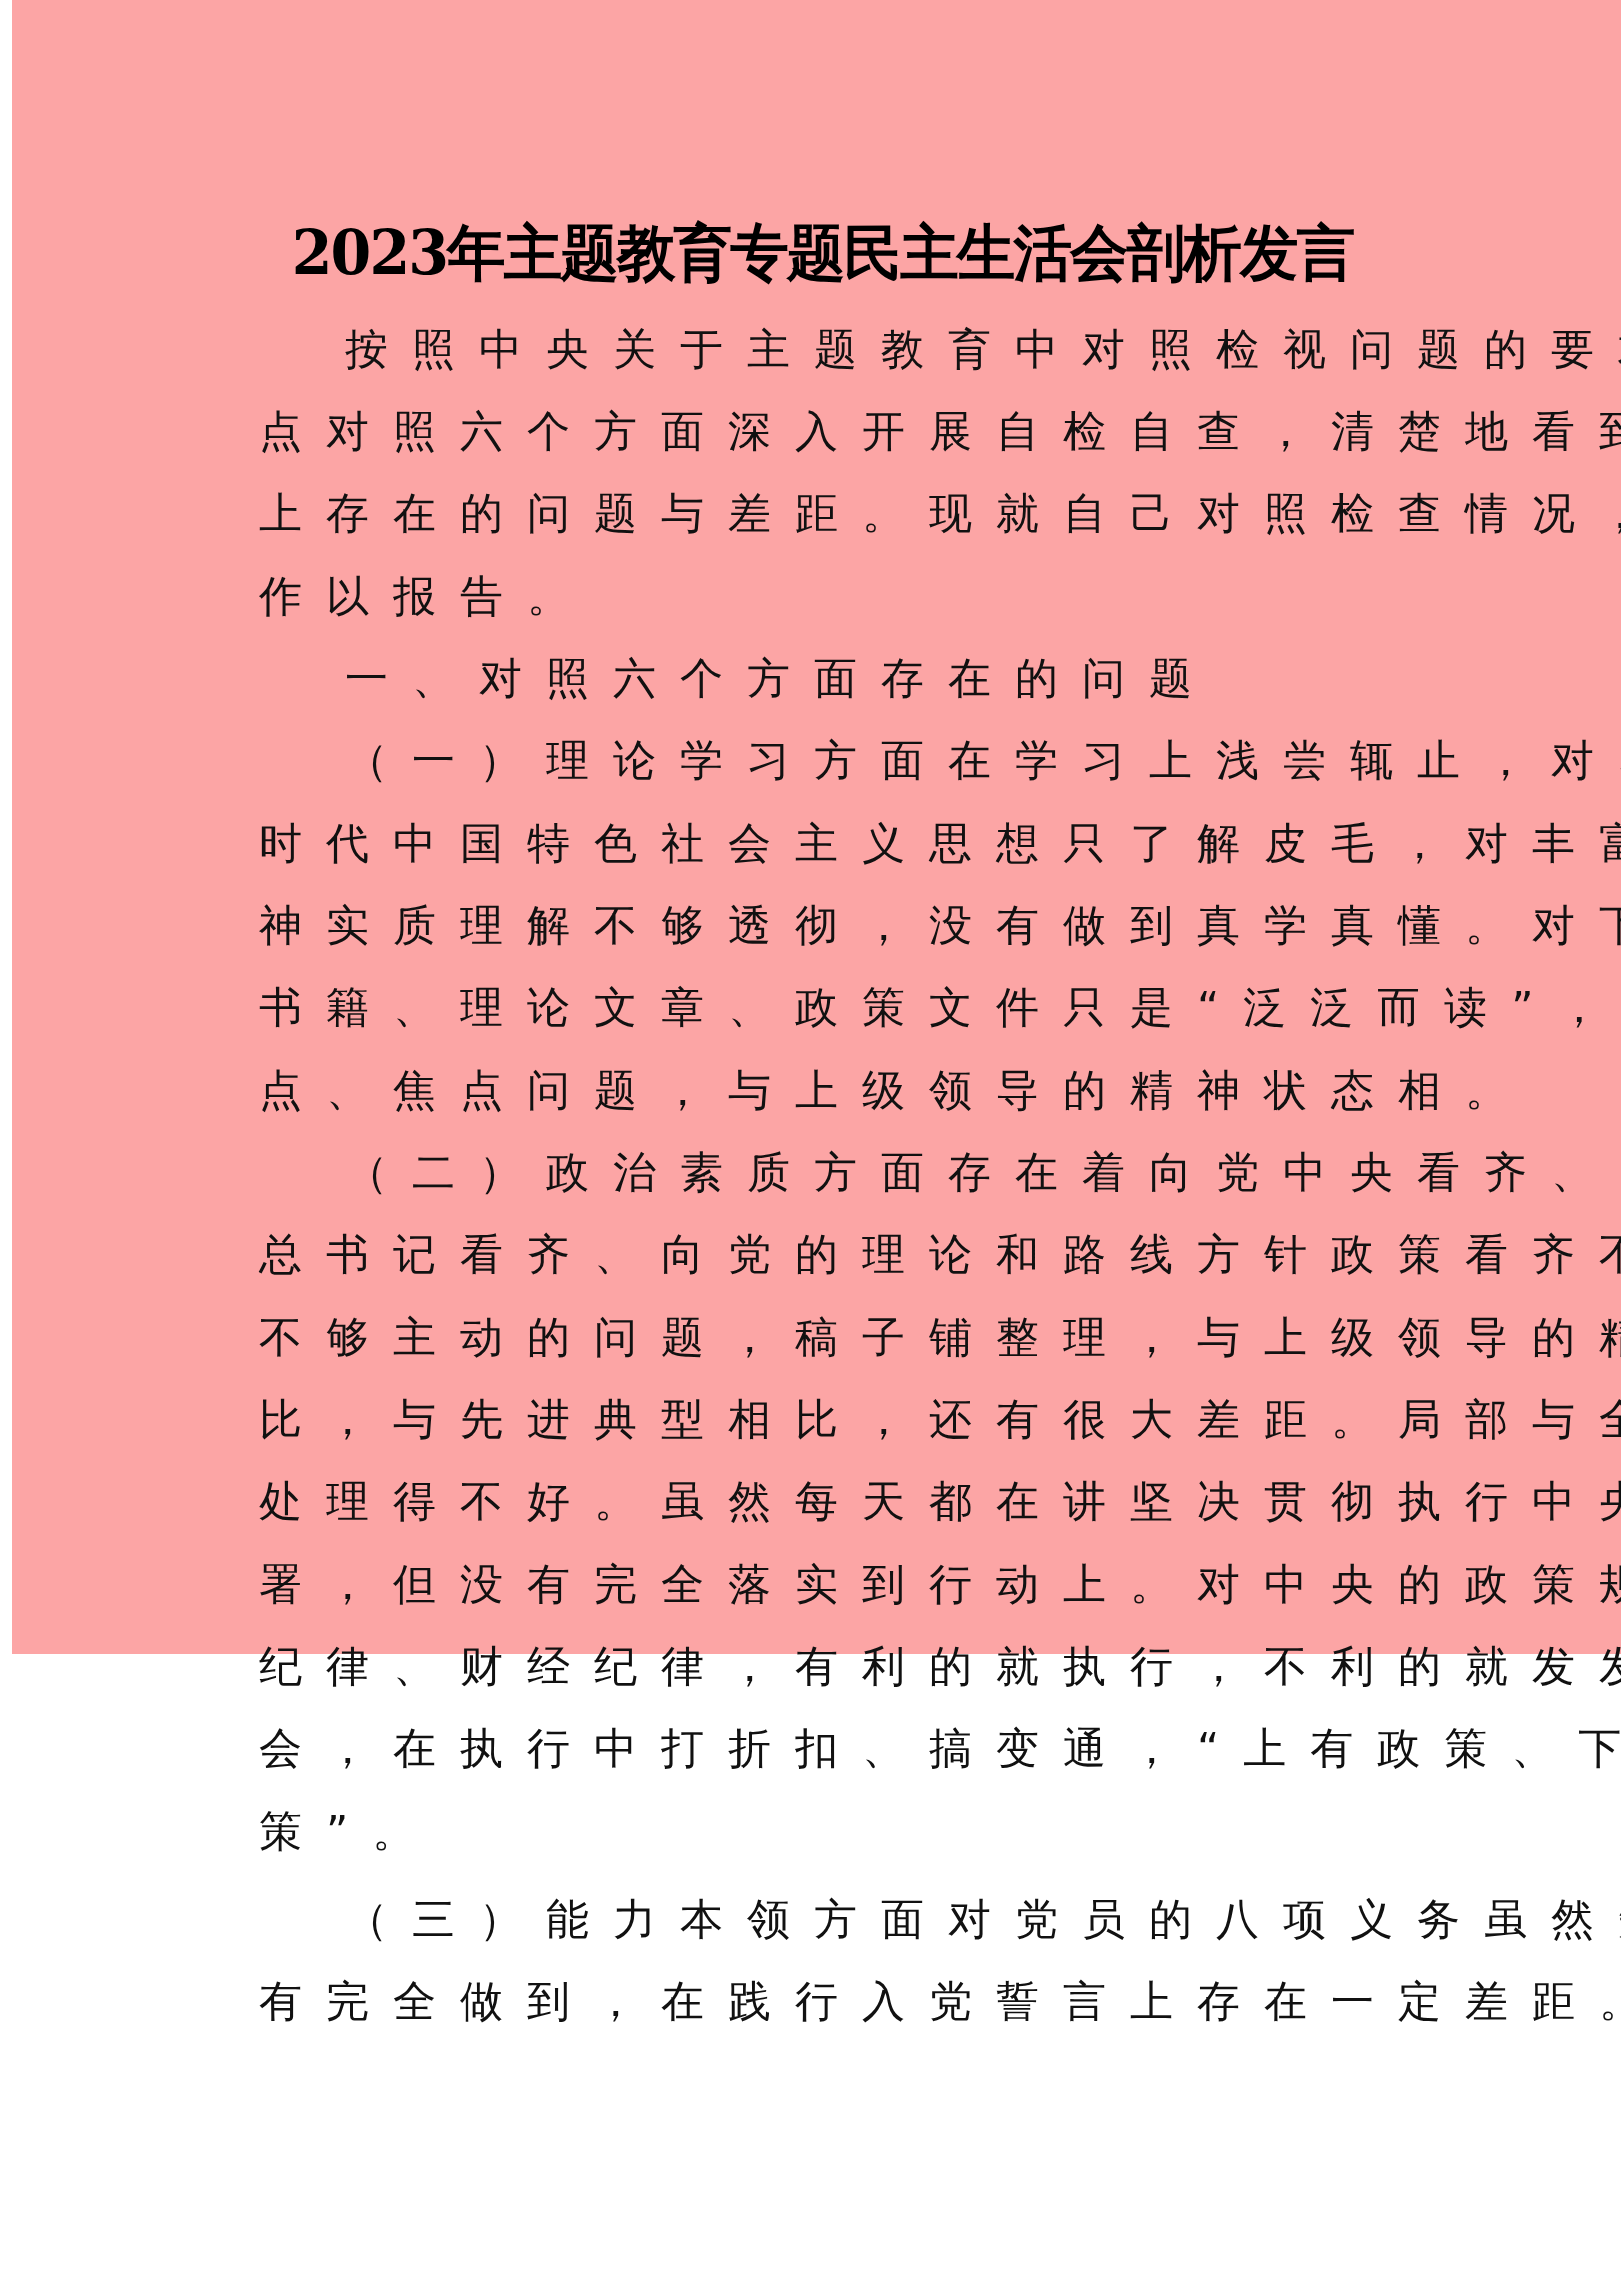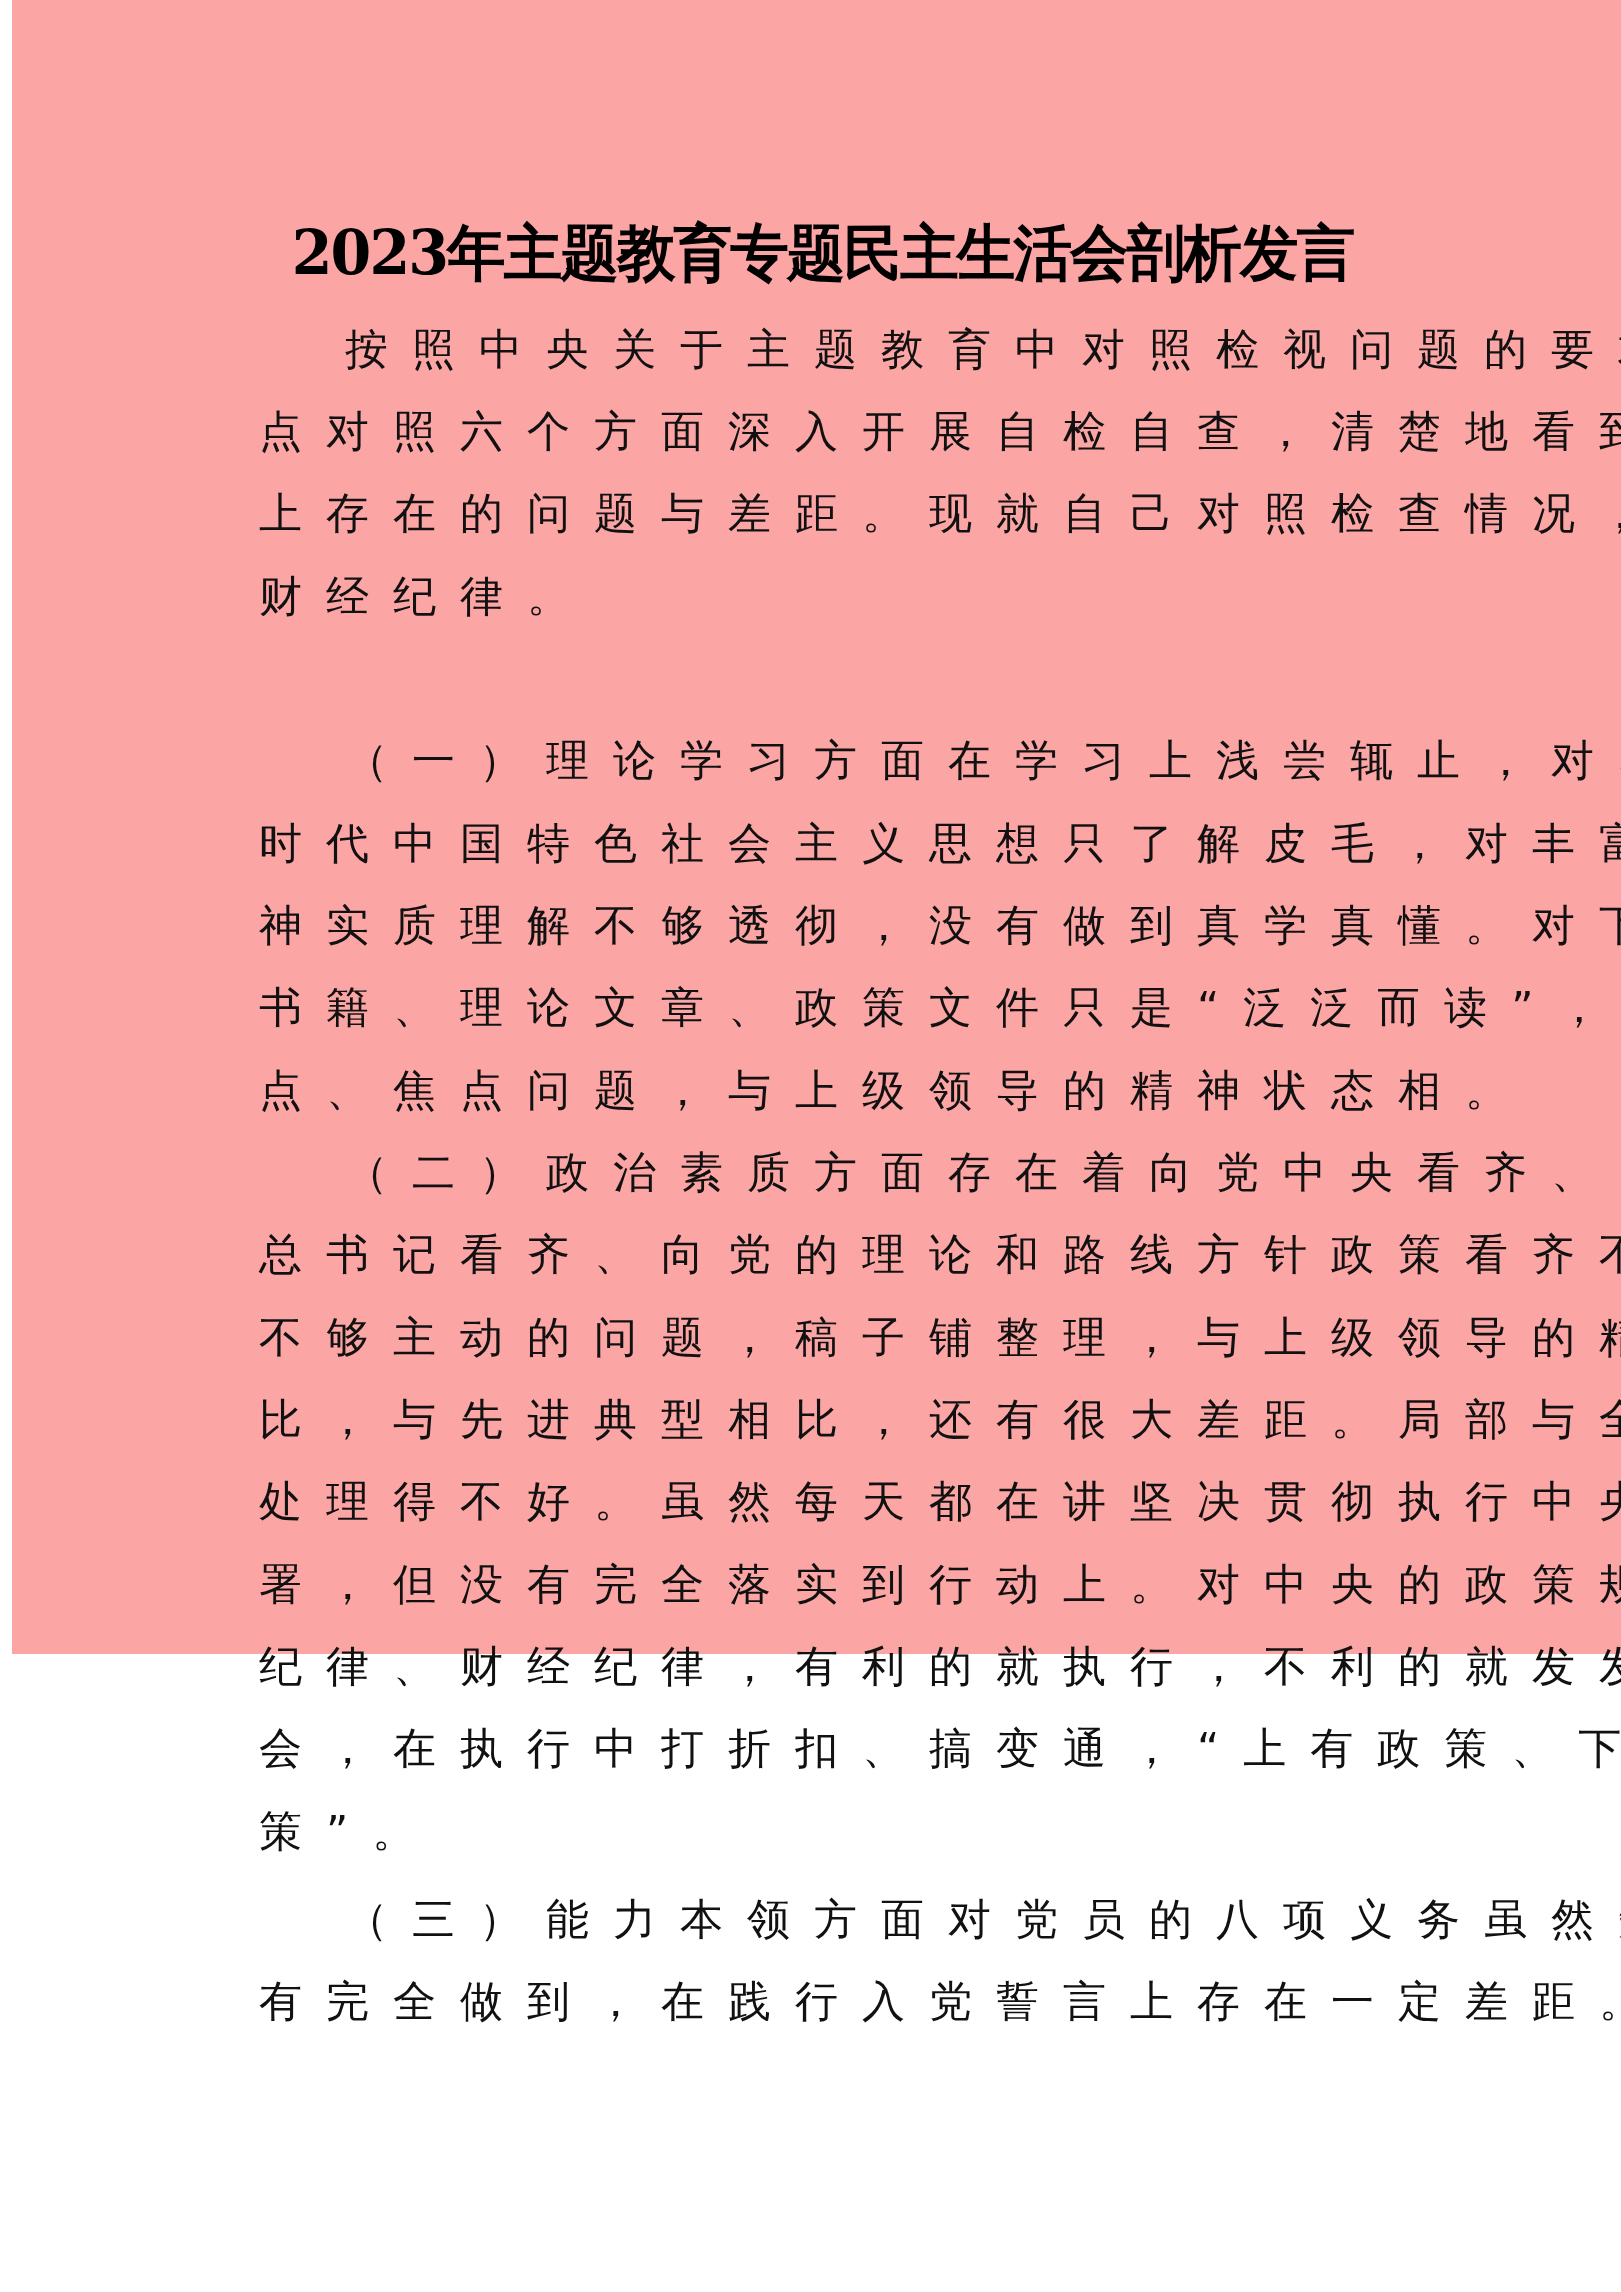--- a/index.html
+++ b/index.html
@@ -21,22 +21,23 @@
 </style>
 </head>
 <body>
 
 <div class="page">
   <div class="title">2023年主题教育专题民主生活会剖析发言</div>
 
   <div class="line indent" style="top:308px">按照中央关于主题教育中对照检视问题的要求，我重</div>
   <div class="line" style="top:390px">点对照六个方面深入开展自检自查，清楚地看到了自己身</div>
   <div class="line" style="top:472px">上存在的问题与差距。现就自己对照检查情况，向同志们</div>
-  <div class="line" style="top:555px">财经纪律。</div>
+  <div class="line" style="top:555px">作以报告。</div>
 
+  <div class="line indent" style="top:637px">一、对照六个方面存在的问题</div>
 
   <div class="line indent" style="top:719px">（一）理论学习方面在学习上浅尝辄止，对习近平新</div>
   <div class="line" style="top:802px">时代中国特色社会主义思想只了解皮毛，对丰富内涵和精</div>
   <div class="line" style="top:884px">神实质理解不够透彻，没有做到真学真懂。对下发的理论</div>
   <div class="line" style="top:966px">书籍、理论文章、政策文件只是“泛泛而读”，对一些热</div>
   <div class="line" style="top:1049px">点、焦点问题，与上级领导的精神状态相。</div>
 
   <div class="line indent" style="top:1131px">（二）政治素质方面存在着向党中央看齐、向习近平</div>
   <div class="line" style="top:1213px">总书记看齐、向党的理论和路线方针政策看齐不够经常、</div>
   <div class="line" style="top:1296px">不够主动的问题，稿子铺整理，与上级领导的精神状态相</div>

